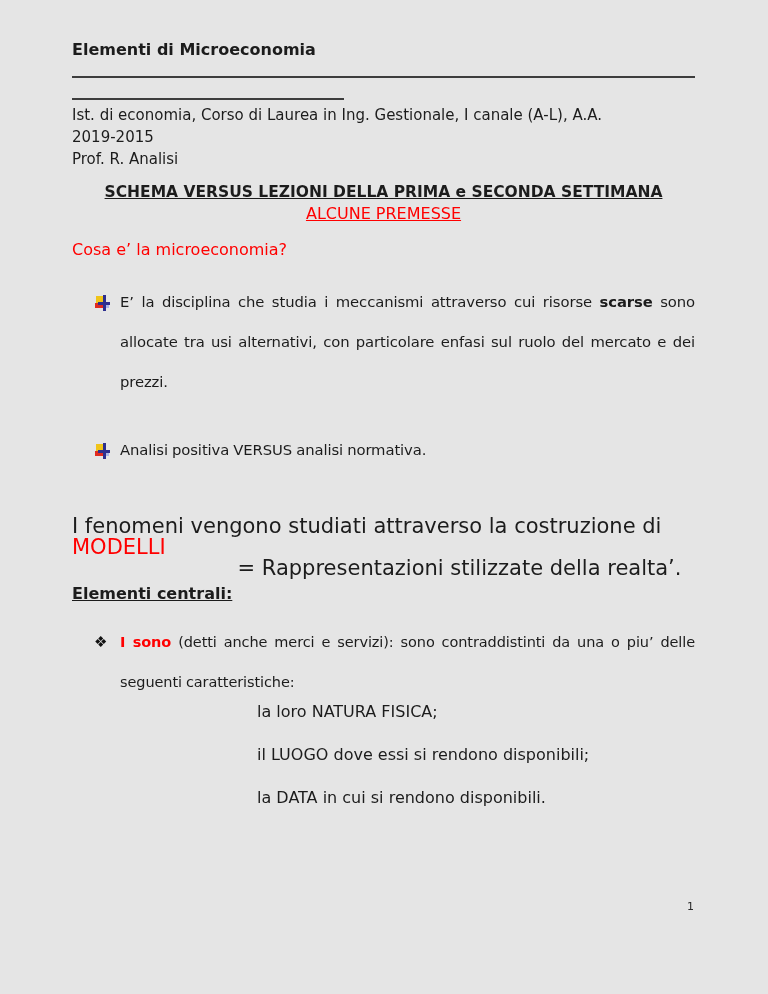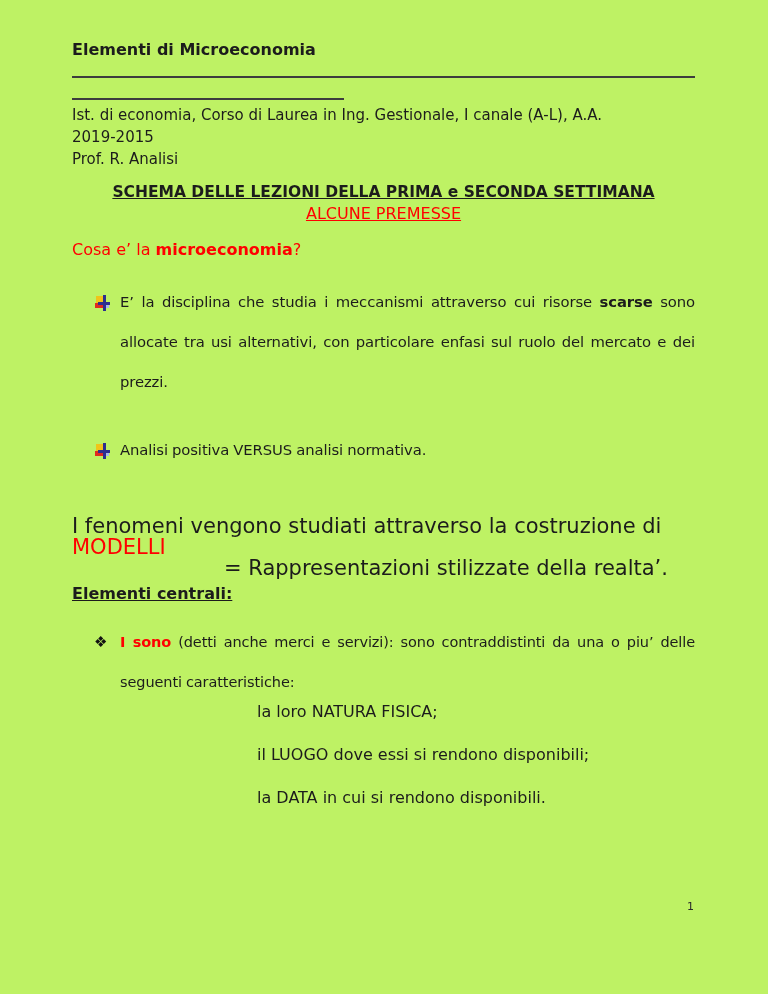--- a/index.html
+++ b/index.html
@@ -1,20 +1,20 @@
 <!DOCTYPE html>
 <html style="--red: #ff0000;"><head>
 <meta charset="utf-8">
 <style>
   html, body { margin: 0; padding: 0; background: #ffffff; }
   .page {
     position: relative;
     width: 768px;
     height: 994px;
-    background: #bef264;
+    background: #e5e5e5;
     overflow: hidden;
     font-family: "DejaVu Sans", "Liberation Sans", sans-serif;
     color: #1c1c1c;
   }
   .content { padding: 40px 73px 0 72px; }
 
   .doc-title { font-size: 16px; font-weight: bold; line-height: 20px; }
 
   .rule { border-top: 2px solid #3d3d3d; height: 0; }
   .rule-full  { margin-top: 16px; width: 100%; }
@@ -38,21 +38,21 @@
     color: var(--red);
     text-decoration: underline;
   }
 
   .question {
     margin-top: 15px;
     font-size: 16px;
     line-height: 21px;
     color: var(--red);
   }
-  .question .b { font-weight: bold; }
+  .question .b { font-weight: normal; }
 
   .li {
     position: relative;
     padding-left: 48px;
     text-align: justify;
     font-size: 14.8px;
     line-height: 40px;
     letter-spacing: -0.1px;
     word-spacing: -0.5px;
   }
@@ -68,21 +68,21 @@
     width: 15px;
     height: 16px;
   }
   .w-bullet .y  { position: absolute; left: 1px; top: 1px;  width: 8px;  height: 8px; background: #f0c419; }
   .w-bullet .r  { position: absolute; left: 0;   top: 8px;  width: 9px;  height: 5px; background: #e02b20; }
   .w-bullet .lb { position: absolute; left: 9px;  top: 9px;  width: 5px;  height: 4px; background: #aab6e8; }
   .w-bullet .v  { position: absolute; left: 8px;  top: 0;    width: 3px;  height: 16px; background: #2d2f8f; }
   .w-bullet .h  { position: absolute; left: 3px;  top: 7px;  width: 12px; height: 3px;  background: #2d2f8f; }
 
   .models-block { margin-top: 46px; font-size: 21px; line-height: 21px; }
-  .models-line2 { padding-left: 152px; }
+  .models-line2 { padding-left: 152px; text-align: center; }
   .red-text { color: var(--red); }
 
   .elements-heading {
     margin-top: 4px;
     font-size: 16px;
     font-weight: bold;
     line-height: 21px;
     text-decoration: underline;
   }
 
@@ -117,21 +117,21 @@
 
     <div class="rule rule-full"></div>
     <div class="rule rule-short"></div>
 
     <div class="course-block">
       <div>Ist. di economia, Corso di Laurea in Ing. Gestionale, I canale (A-L), A.A.</div>
       <div>2019-2015</div>
       <div>Prof. R. Analisi</div>
     </div>
 
-    <div class="main-heading">SCHEMA DELLE LEZIONI DELLA PRIMA e SECONDA SETTIMANA</div>
+    <div class="main-heading">SCHEMA VERSUS LEZIONI DELLA PRIMA e SECONDA SETTIMANA</div>
 
     <div class="premesse-heading">ALCUNE PREMESSE</div>
 
     <div class="question"><span>Cosa e’ la </span><span class="b">microeconomia</span><span>?</span></div>
 
     <div class="li li-1">
       <span class="w-bullet">
           <span class="y"></span>
           <span class="lb"></span>
           <span class="r"></span>

